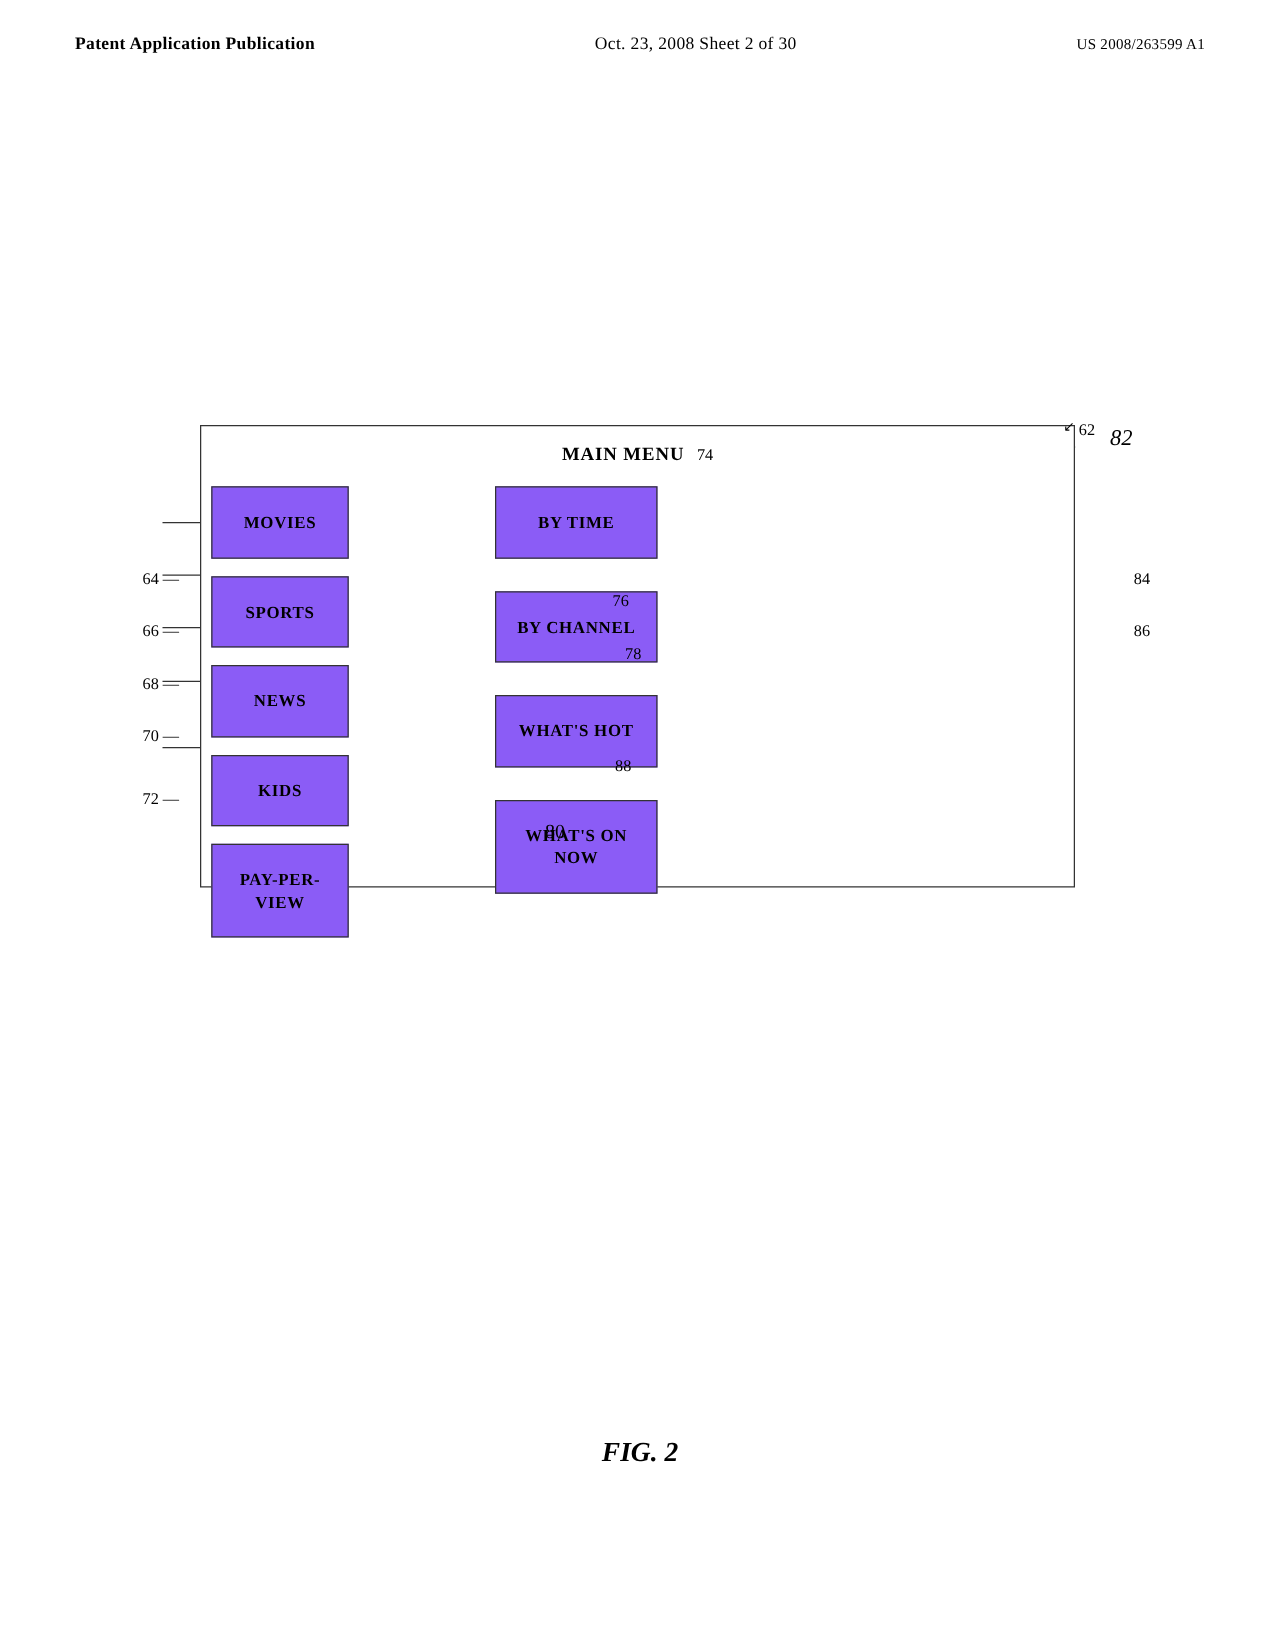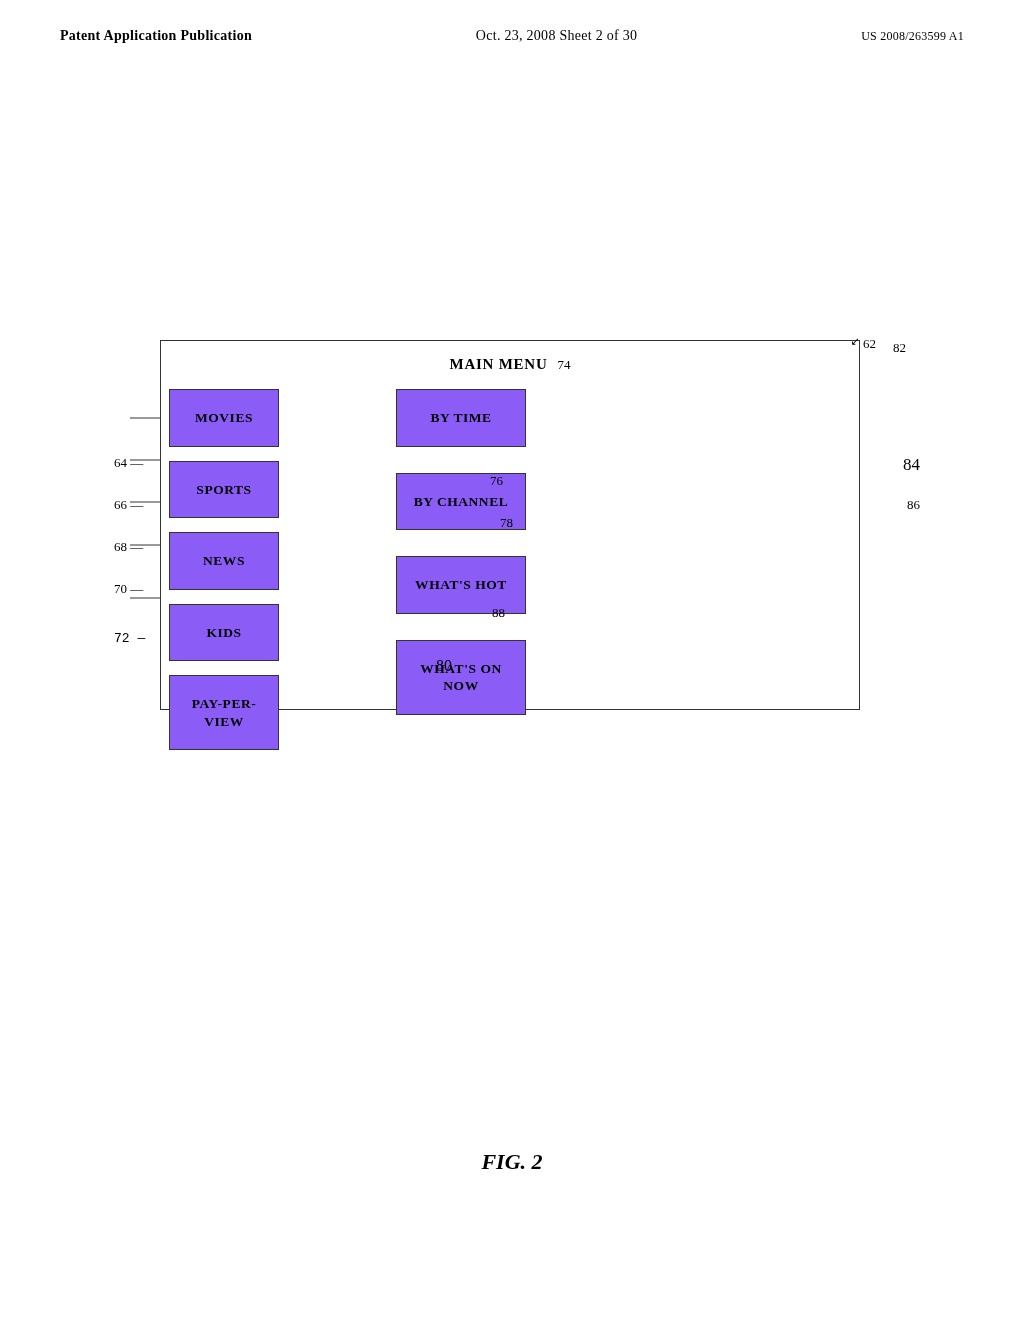--- a/index.html
+++ b/index.html
@@ -10,21 +10,21 @@
       background: #ffffff;
       font-family: 'Times New Roman', Times, serif;
       position: relative;
       overflow: hidden;
     }
 
     
     .header {
       display: flex;
       justify-content: space-between;
-      align-items: flex-end;
+      align-items: flex-start;
       padding: 28px 60px 0 60px;
       font-size: 14px;
       font-family: Liberation Serif, serif;
     }
 
     .header-left {
       font-weight: bold;
       font-size: 14px;
       letter-spacing: 0.02em;
     }
@@ -144,33 +144,33 @@
     </div>
 
 
   </div>
 
   <div style="position:absolute; top:-4px; right:4px; font-size:13px; font-family:'Times New Roman',serif;">
     <span style="font-size:11px; position:relative; top:-3px;">↙</span>
     <span>62</span>
   </div>
 
-  <div style="position:absolute; top:0px; right:-26px; font-size:13px; font-family:'Times New Roman',serif;">
+  <div style="position:absolute; top:0px; right:-26px; font-size:18px; font-family:'Times New Roman',serif;font-style:italic;">
     <span>82</span>
   </div>
 
   <div style="position:absolute; top:115px; left:14px; font-size:13px; font-family:'Times New Roman',serif;">64 —</div>
   <div style="position:absolute; top:157px; left:14px; font-size:13px; font-family:'Times New Roman',serif;">66 —</div>
   <div style="position:absolute; top:199px; left:14px; font-size:13px; font-family:'Times New Roman',serif;">68 —</div>
   <div style="position:absolute; top:241px; left:14px; font-size:13px; font-family:'Times New Roman',serif;">70 —</div>
-  <div style="position:absolute; top:291px; left:14px; font-size:13px; font-family:Liberation Mono, monospace;">72 —</div>
+  <div style="position:absolute; top:291px; left:14px; font-size:13px; font-family:Liberation Serif, serif;">72 —</div>
 
   <div style="position:absolute; top:133px; left:390px; font-size:13px; font-family:'Times New Roman',serif;">76</div>
   <div style="position:absolute; top:175px; left:400px; font-size:13px; font-family:'Times New Roman',serif;">78</div>
   <div style="position:absolute; top:265px; left:392px; font-size:13px; font-family:'Times New Roman',serif;">88</div>
   <div style="position:absolute; top:317px; left:336px; font-size:16px; font-family:'Times New Roman',serif;">80</div>
 
-  <div style="position:absolute; top:115px; right:-40px; font-size:17px; font-family:'Times New Roman',serif;">84</div>
+  <div style="position:absolute; top:115px; right:-40px; font-size:13px; font-family:'Times New Roman',serif;">84</div>
   <div style="position:absolute; top:157px; right:-40px; font-size:13px; font-family:'Times New Roman',serif;">86</div>
 
 </div>
 
 <div style="position:absolute; bottom:145px; left:0; right:0; text-align:center; font-size:22px; font-style:italic; font-weight:bold; font-family:'Times New Roman',serif;">FIG. 2</div>
 
 </body></html>

